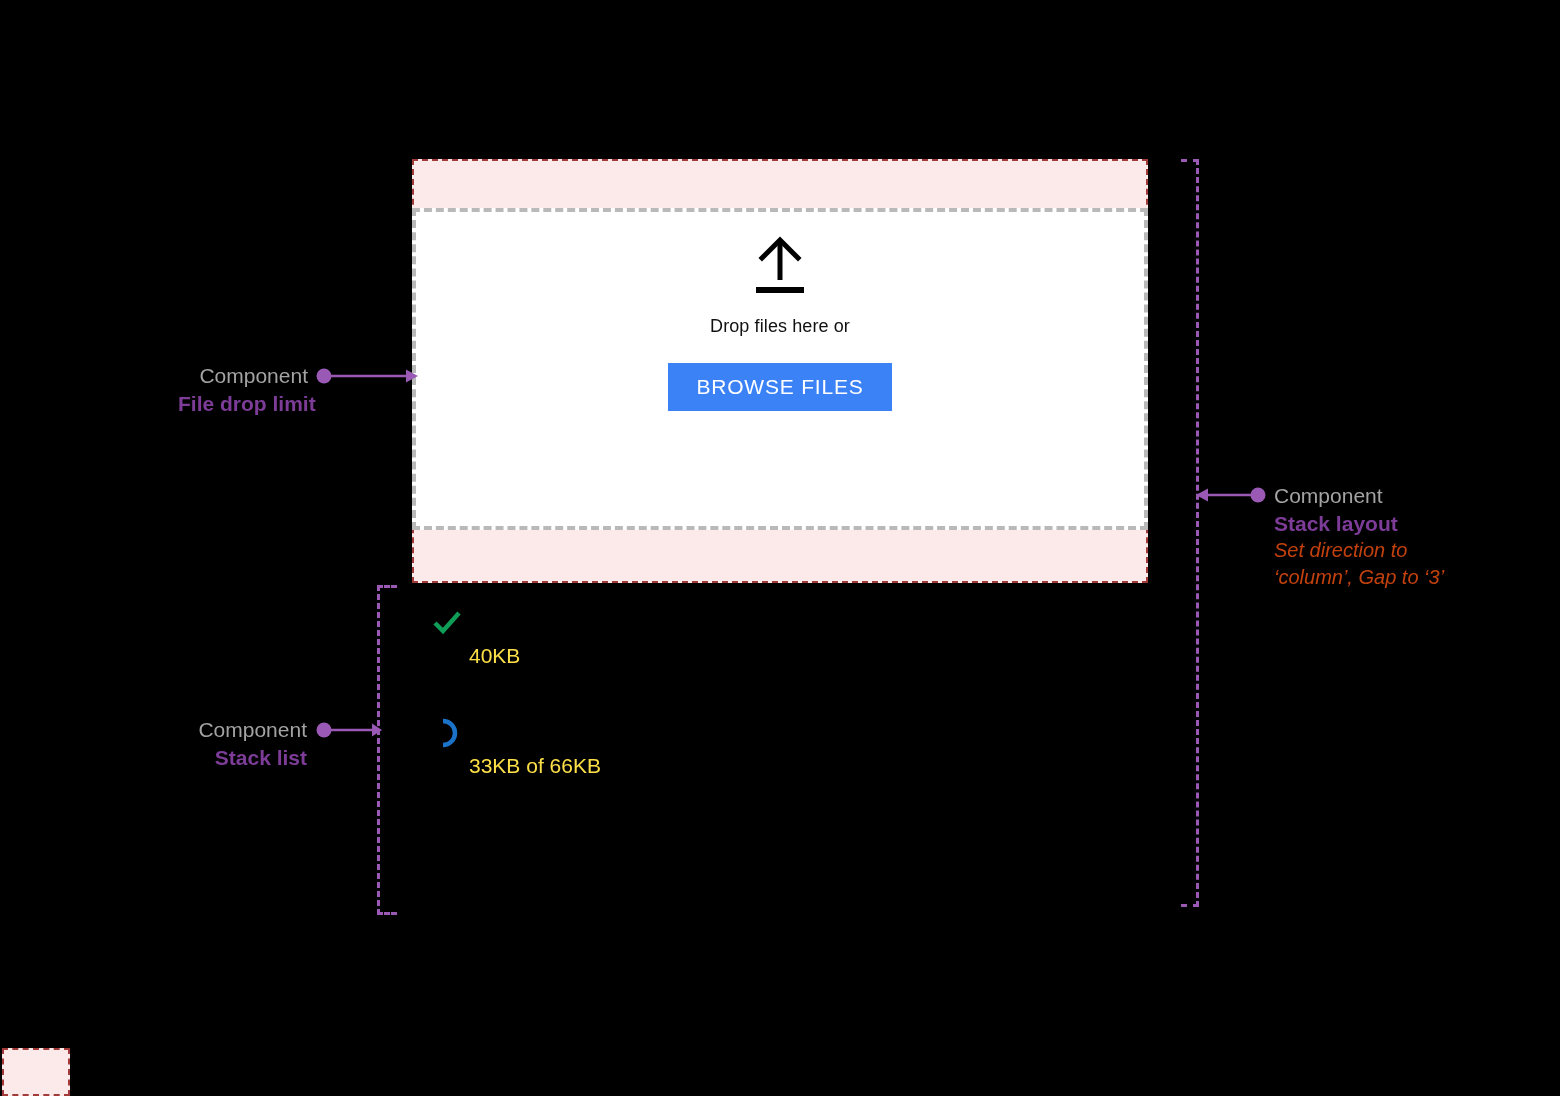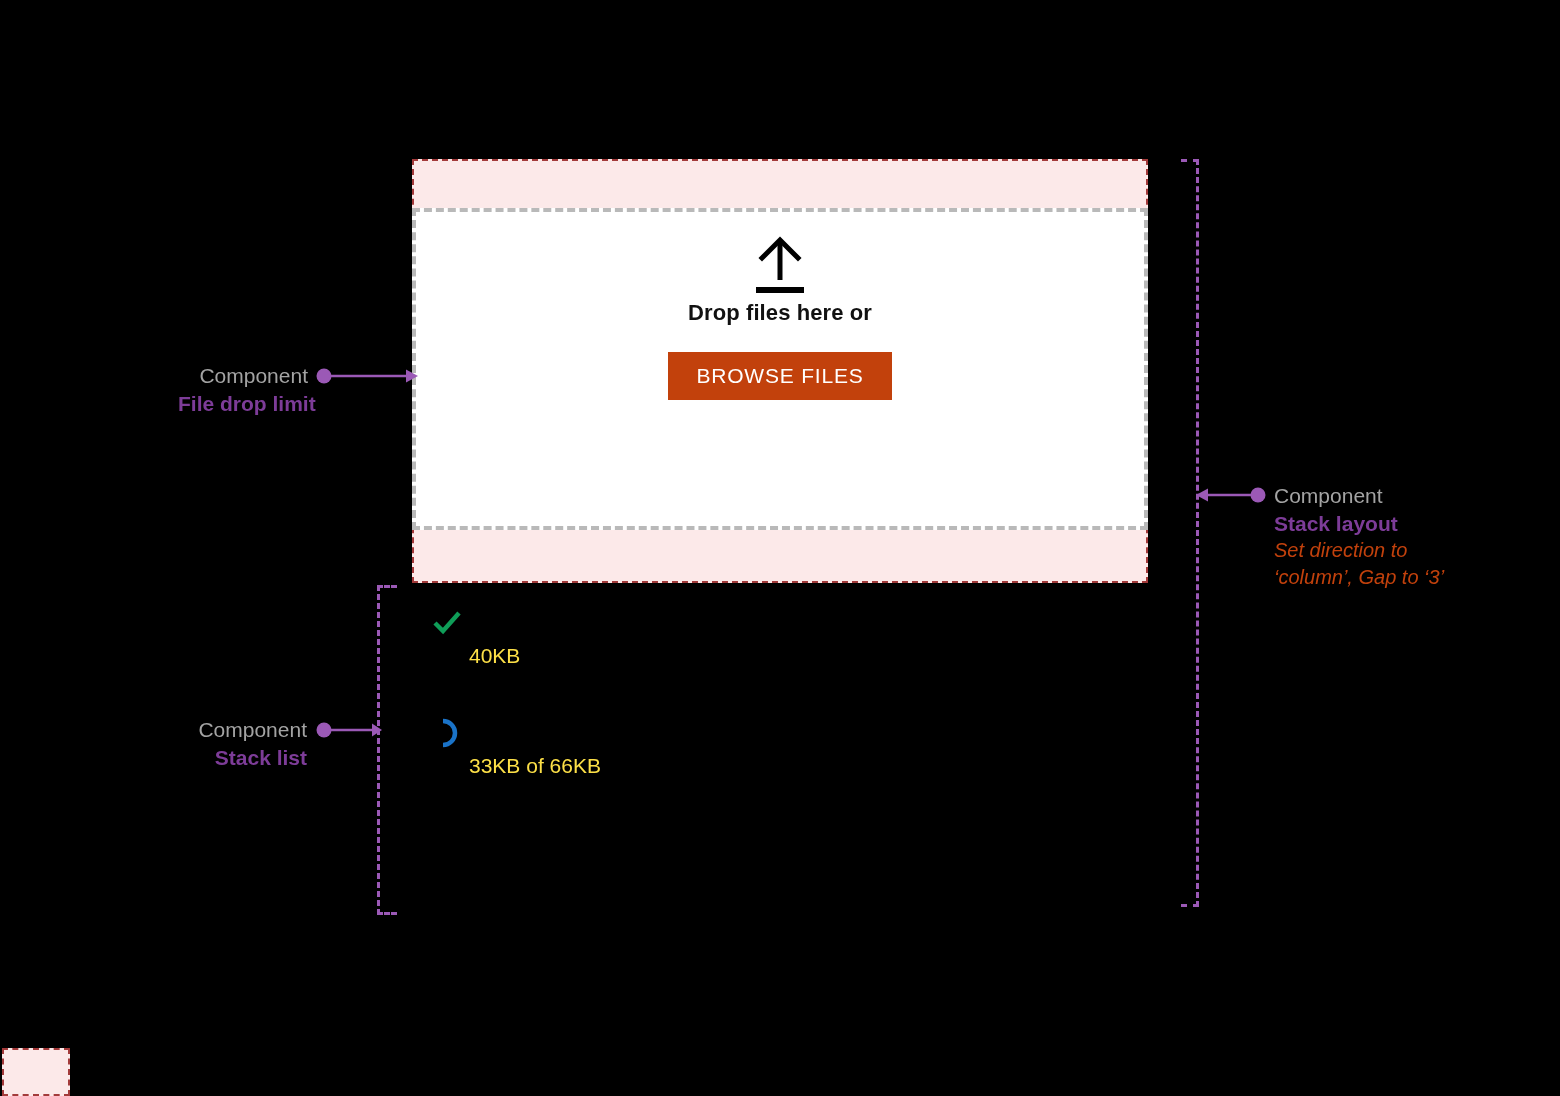--- a/index.html
+++ b/index.html
@@ -44,30 +44,30 @@
   
   .upload-icon {
     margin-top: 22px;
     width: 64px;
     height: 62px;
     position: relative;
   }
   .upload-icon svg { display: block; }
 
   .drop-title {
-    margin-top: 4px;
-    font-size: 22px;
-    font-weight: bold;
+    margin-top: 20px;
+    font-size: 18px;
+    font-weight: normal;
     color: #111111;
     letter-spacing: 0.1px;
   }
 
   .browse-btn {
     margin-top: 26px;
-    background: #c2410c;
+    background: #3b82f6;
     color: #ffffff;
     border: none;
     font-family: "Liberation Sans", sans-serif;
     font-size: 21px;
     letter-spacing: 0.8px;
     padding: 13px 28px 14px 28px;
     cursor: pointer;
     line-height: 1;
   }
 

